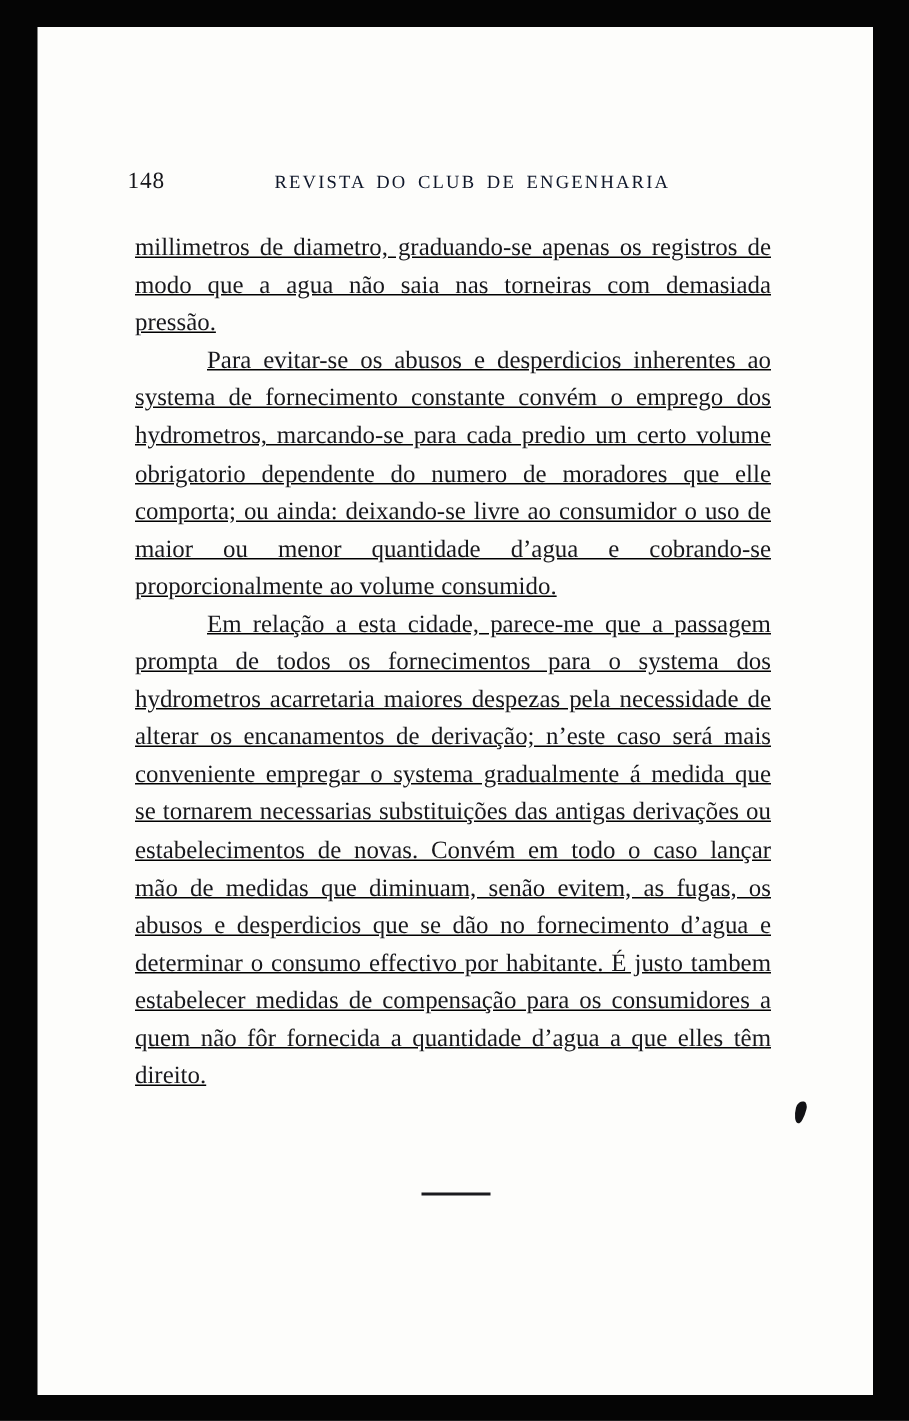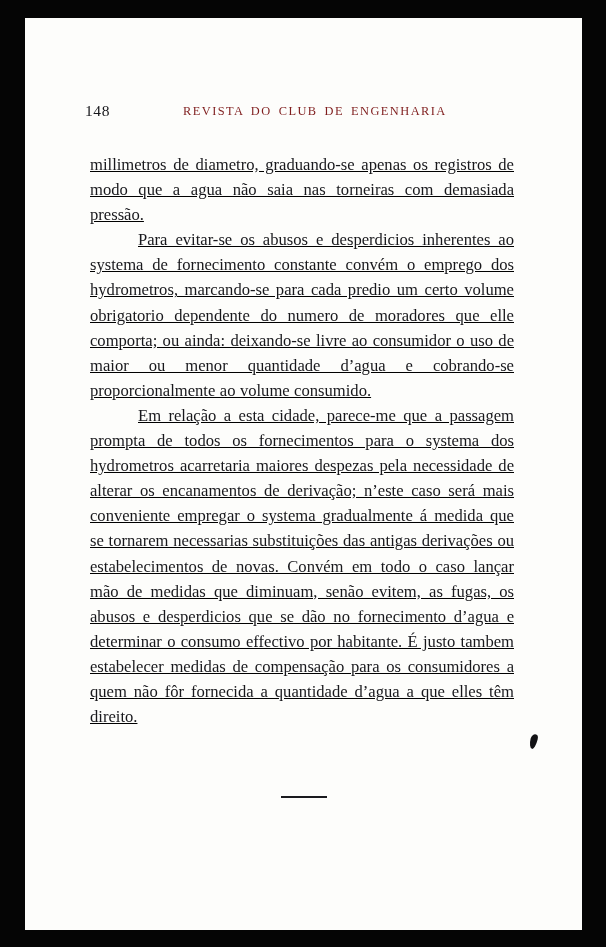--- a/index.html
+++ b/index.html
@@ -30,42 +30,42 @@
     left: 25px;
     width: 557px;
     height: 912px;
     background: #fdfdfb;
     overflow: hidden;
   }
 
   
   .running-head {
     position: absolute;
-    top: 84px;
+    top: 94px;
     left: 60px;
     width: 432px;
     height: 20px;
   }
   .folio {
     position: absolute;
     left: 0;
     top: 0;
     font-size: 15.5px;
     letter-spacing: 0.6px;
     color: #16161a;
     font-family: "Liberation Serif", serif;
   }
   .head-title {
     position: absolute;
     left: 98px;
     top: 2px;
     font-size: 12.4px;
     letter-spacing: 1.45px;
     word-spacing: 2.5px;
-    color: #7f1d1d;
+    color: #0f172a;
     white-space: nowrap;
     font-variant: small-caps;
     text-transform: uppercase;
   }
 
   
   .text-column {
     position: absolute;
     top: 134px;
     left: 65px;

